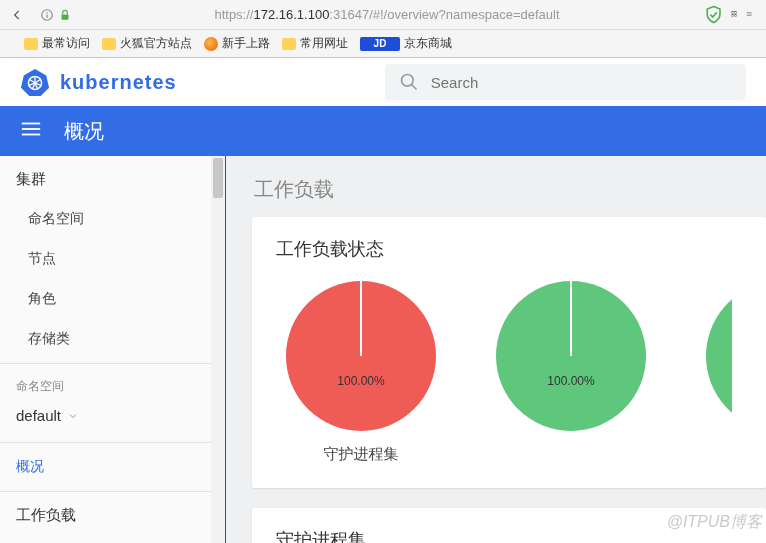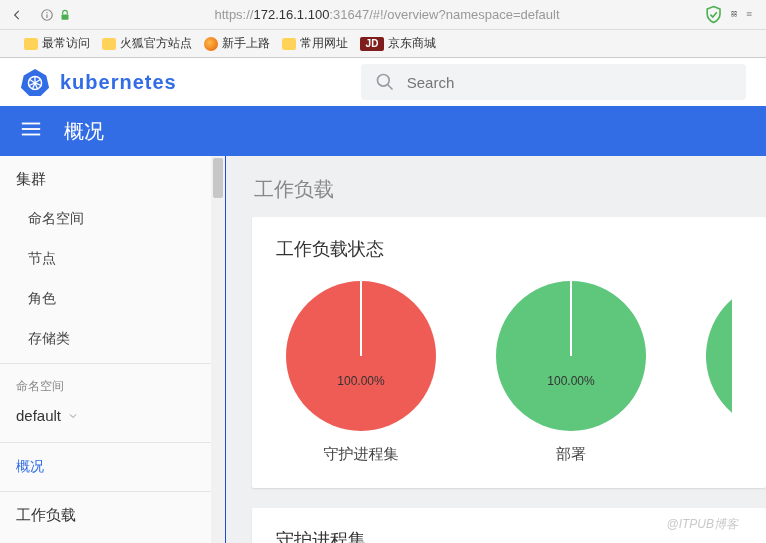--- a/index.html
+++ b/index.html
@@ -14,24 +14,24 @@
 .url-bar { flex:1; font-size:13px; color:#333; padding:0 4px; }
 .url-bar .gray { color:#999; }
 .chrome-icons { display:flex; gap:8px; padding:0 8px; align-items:center; }
 .shield { color:#4caf50; }
 .grid-icon,.menu-dots { color:#666; width:16px; height:16px; }
 
 .bookmarks { height:28px; background:#f5f5f5; border-bottom:1px solid #ccc; display:flex; align-items:center; padding:0 24px; gap:12px; font-size:12px; color:#333; }
 .bk { display:flex; align-items:center; gap:4px; cursor:pointer; }
 .folder-ico { width:14px; height:12px; background:#ffd35a; border-radius:2px; display:inline-block; }
 .ff-ico { width:14px; height:14px; border-radius:50%; background:radial-gradient(circle at 40% 40%, #ffb84d, #e66000); display:inline-block; }
-.jd-ico { width:24px; height:14px; background:#7f1d1d; color:#fff; font-size:10px; font-weight:bold; display:flex; align-items:center; justify-content:center; border-radius:2px; }
-
-
-.k8s-header { height:48px; background:#fff; display:flex; align-items:center; padding:0 20px; gap:4px; box-shadow:0 1px 2px rgba(0,0,0,.06); }
+.jd-ico { width:40px; height:14px; background:#1d4ed8; color:#fff; font-size:10px; font-weight:bold; display:flex; align-items:center; justify-content:center; border-radius:2px; }
+
+
+.k8s-header { height:48px; background:#fff; display:flex; align-items:center; padding:0 20px; gap:28px; box-shadow:0 1px 2px rgba(0,0,0,.06); }
 .k8s-logo { display:flex; align-items:center; gap:10px; color:#326de6; font-weight:bold; font-size:20px; letter-spacing:1px; cursor:pointer; }
 .k8s-logo svg { width:30px; height:30px; }
 .search-box { flex:1; margin-left:180px; background:#f1f3f4; border-radius:4px; height:36px; display:flex; align-items:center; padding:0 14px; gap:12px; color:#5f6368; }
 .search-box svg { width:20px; height:20px; opacity:.6; }
 .search-box input { border:none; background:transparent; font-size:15px; outline:none; flex:1; color:#be185d; }
 
 
 .blue-bar { height:50px; background:#326de6; color:#fff; display:flex; align-items:center; padding:0 20px; gap:22px; }
 .hamburger { cursor:pointer; }
 .hamburger svg { width:22px; height:22px; }
@@ -59,21 +59,21 @@
 .pie-wrap { text-align:center; }
 .pie { width:150px; height:150px; border-radius:50%; position:relative; margin:0 auto 14px; }
 .pie-slit { position:absolute; left:50%; top:0; width:2px; height:50%; background:#fff; transform:translateX(-50%); }
 .pie-val { position:absolute; left:50%; top:62%; transform:translateX(-50%); font-size:12px; color:#333; }
 .pie.red { background:#ee5c55; }
 .pie.green { background:#5ec77b; }
 .pie.partial { background:conic-gradient(#ee5c55 0deg 60deg, #5ec77b 60deg 360deg); transform:rotate(-15deg); }
 .pie3 { width:75px; overflow:hidden; }
 .pie-label { font-size:15px; color:#444; }
 
-.watermark { position:absolute; right:28px; bottom:10px; font-size:12px; color:#c9c9c9; font-style:italic; }
+.watermark { position:absolute; right:4px; bottom:10px; font-size:16px; color:#c9c9c9; font-style:italic; }
 
 
 .fake-scroll { position:absolute; right:0; top:0; width:14px; height:100%; background:#f1f1f1; }
 .fake-scroll-thumb { position:absolute; left:2px; right:2px; top:2px; height:40px; background:#c7c7c7; border-radius:2px; }
 </style>
 </head>
 <body>
 
 <div class="browser-bar">
   <div class="nav-back">
@@ -208,21 +208,20 @@
             <div class="pie-slit"></div>
             <div class="pie-val">100.00%</div>
           </div>
           <div class="pie-label">守护进程集</div>
         </div>
         <div class="pie-wrap">
           <div class="pie green">
             <div class="pie-slit"></div>
             <div class="pie-val">100.00%</div>
           </div>
-          <div class="pie-label">部署</div>
         </div>
         <div class="pie-wrap pie3">
           <div class="pie partial">
             
           </div>
         </div>
       </div>
     </div>
     <div class="card">
       <div class="card-title">守护进程集</div>

